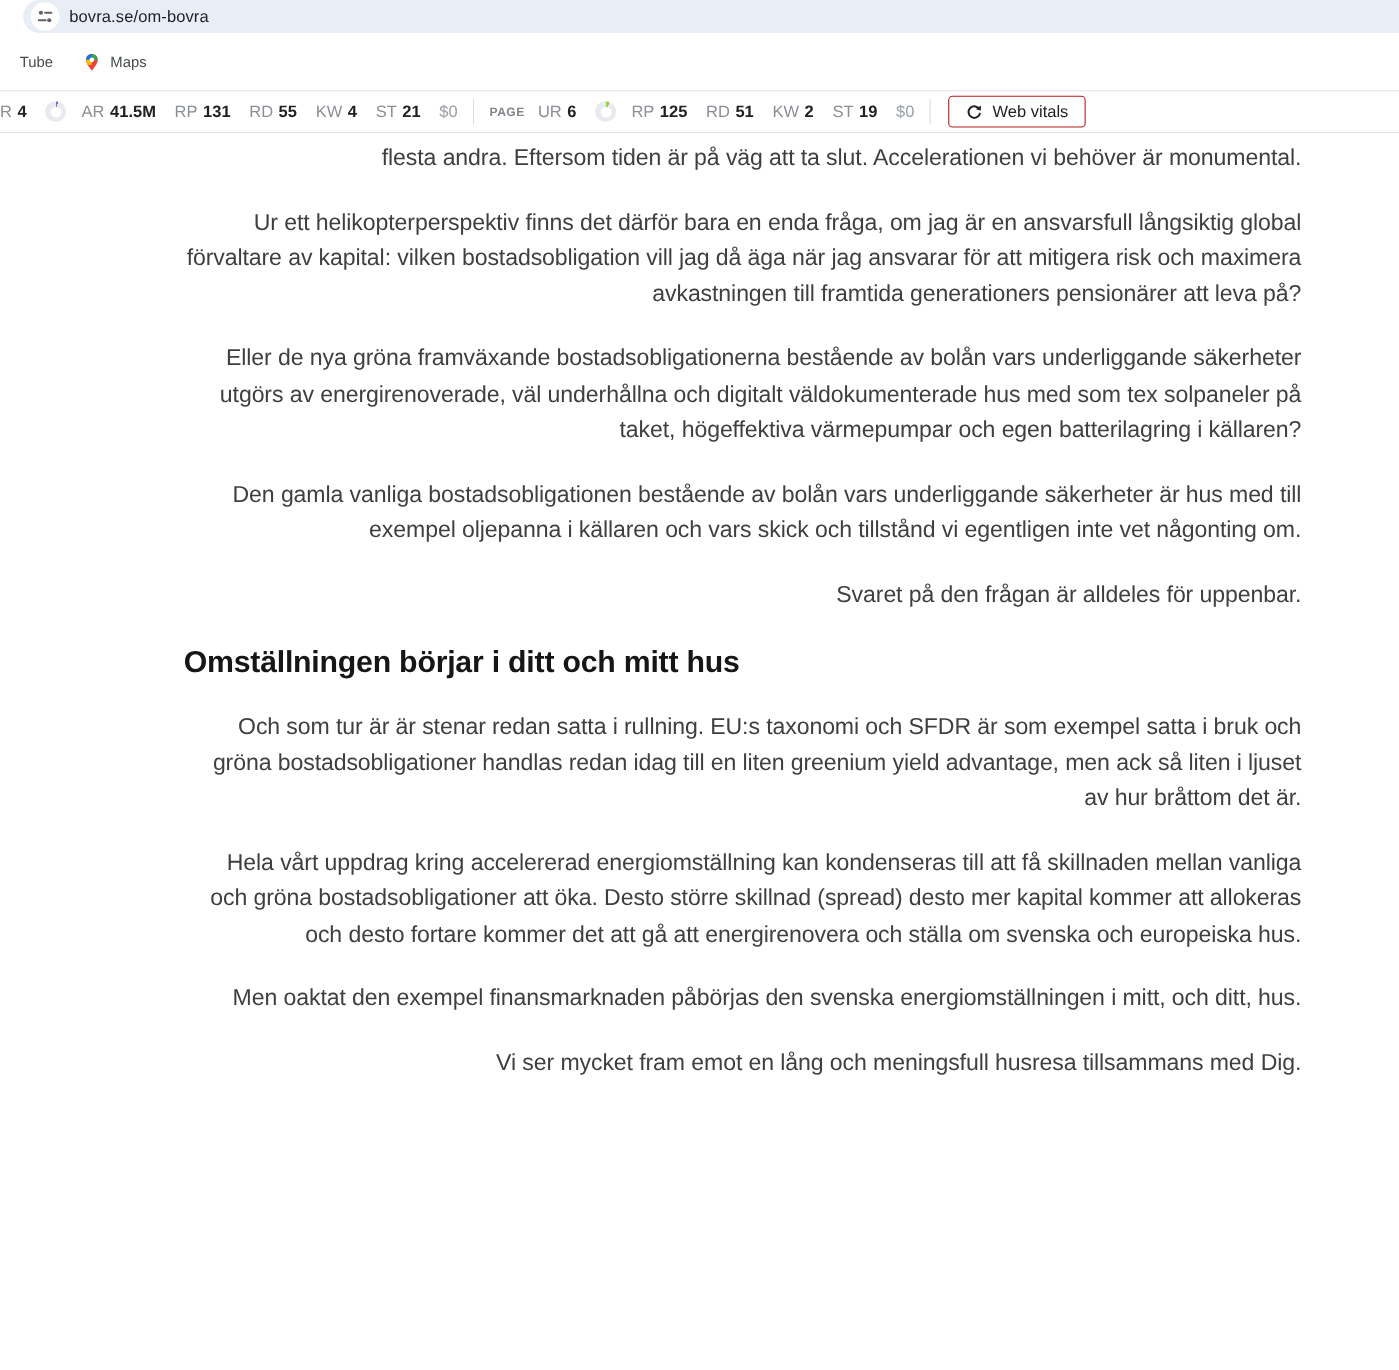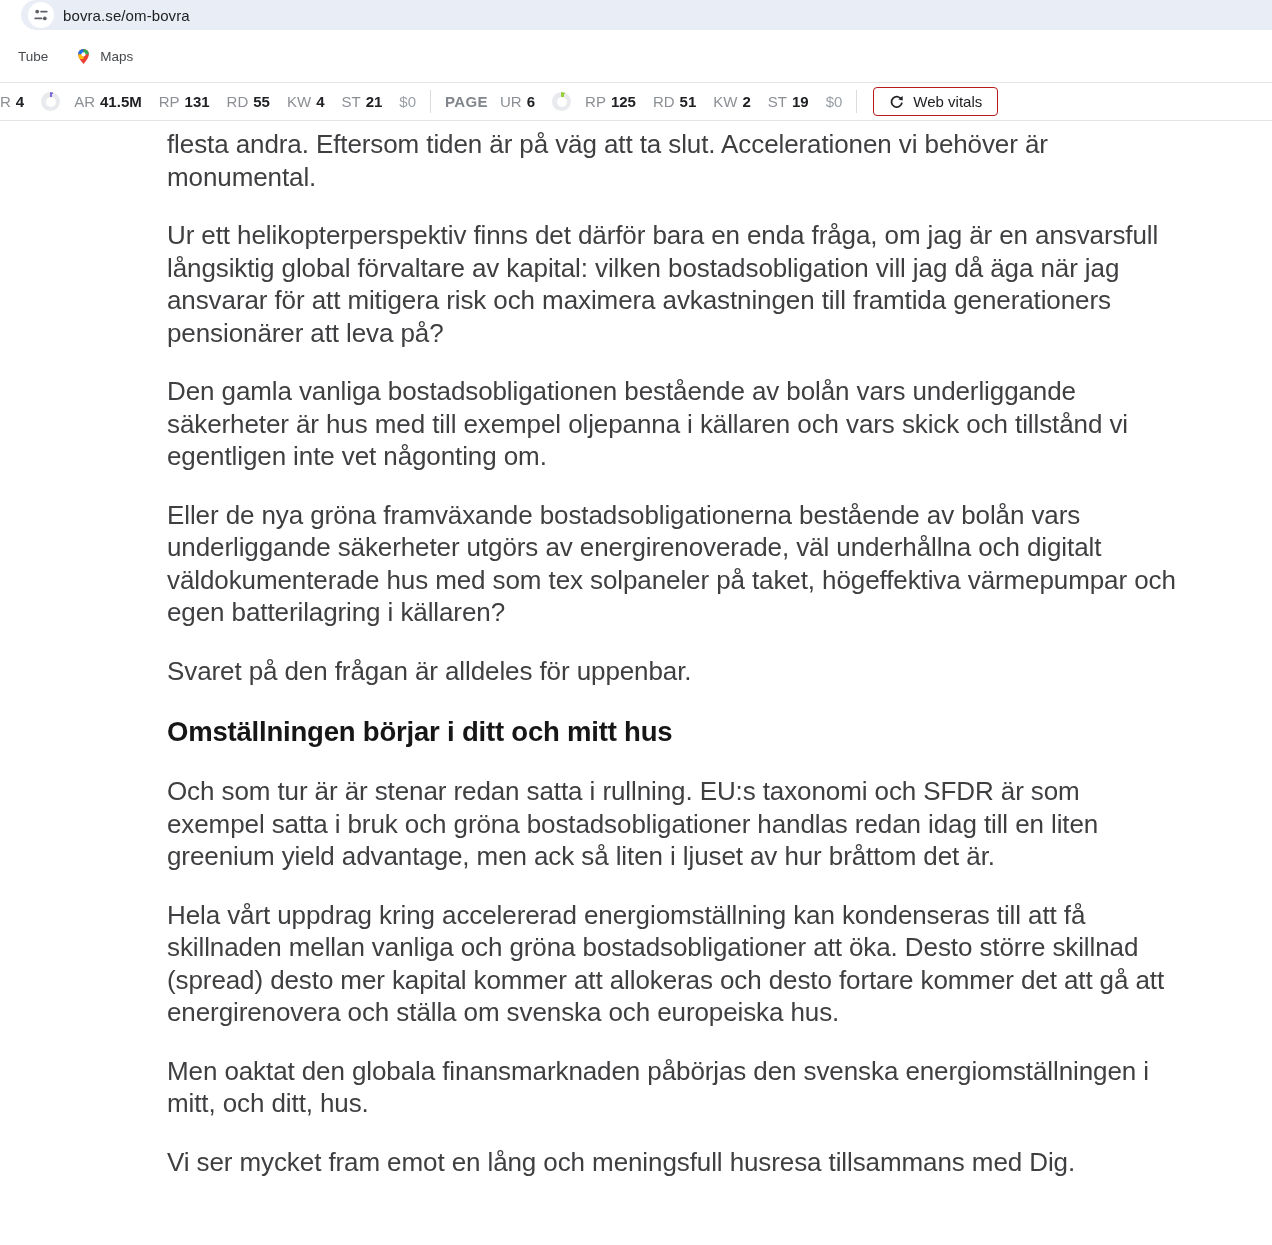--- a/index.html
+++ b/index.html
@@ -72,43 +72,44 @@
     position:relative;width:19px;height:19px;border-radius:50%;
     margin-right:14px;flex:0 0 auto;
   }
   .gauge::after{
     content:"";position:absolute;inset:4.5px;background:#fff;border-radius:50%;
   }
   .gauge-dr{background:conic-gradient(var(--dr-accent) 0 15deg, var(--gauge-ring) 15deg 360deg);}
   .gauge-ur{background:conic-gradient(var(--ur-accent) 0 23deg, var(--gauge-ring) 23deg 360deg);}
   .sep{width:1px;height:23px;background:#dadce0;margin:0 14px 0 0;flex:0 0 auto;}
   .page-label{
-    font-size:15px;font-weight:700;color:#80868b;
+    font-size:11px;font-weight:700;color:#80868b;
     letter-spacing:.4px;margin-right:12px;
   }
   .wv-btn{
     display:inline-flex;align-items:center;gap:9px;
     height:29px;padding:0 15px;
     background:#fff;border:1px solid #b91c1c;border-radius:4px;
     font-size:15px;color:var(--text-dark);
     font-family:"Liberation Sans", sans-serif;
     margin-left:2px;cursor:pointer;
   }
 
   
   .content{
     padding:7px 0 0 167px;
     width:1185px;
   }
   .content p{
     margin:0 0 26px 0;
     max-width:1016px;
-    font-size:26px;line-height:32.5px;
+    font-size:21px;line-height:32.5px;
     color:var(--text-body);
     letter-spacing:-.1px;
+    text-align:right;
   }
   .content h2{
     margin:27px 0 25px 0;
     max-width:1016px;
     font-size:27.5px;line-height:36px;
     font-weight:600;color:#161616;
     letter-spacing:-.2px;
   }
   .signature{font-weight:700;color:#2b2b2b;}
   .icon-svg{display:block;}
@@ -219,21 +220,21 @@
       <path d="M13.4 6.2 A 5.6 5.6 0 1 0 13.8 9.2" fill="none" stroke="#202124" stroke-width="1.9"></path>
       <path d="M14.6 2.0 L14.6 7.0 L9.8 5.6 Z" fill="#202124"></path>
     </svg>
     <span>Web vitals</span>
   </button>
 </div>
 
 <main class="content">
   <p>flesta andra. Eftersom tiden är på väg att ta slut. Accelerationen vi behöver är monumental.</p>
   <p>Ur ett helikopterperspektiv finns det därför bara en enda fråga, om jag är en ansvarsfull långsiktig global förvaltare av kapital: vilken bostadsobligation vill jag då äga när jag ansvarar för att mitigera risk och maximera avkastningen till framtida generationers pensionärer att leva på?</p>
+  <p>Eller de nya gröna framväxande bostadsobligationerna bestående av bolån vars underliggande säkerheter utgörs av energirenoverade, väl underhållna och digitalt väldokumenterade hus med som tex solpaneler på taket, högeffektiva värmepumpar och egen batterilagring i källaren?</p>
   <p>Den gamla vanliga bostadsobligationen bestående av bolån vars underliggande säkerheter är hus med till exempel oljepanna i källaren och vars skick och tillstånd vi egentligen inte vet någonting om.</p>
-  <p>Eller de nya gröna framväxande bostadsobligationerna bestående av bolån vars underliggande säkerheter utgörs av energirenoverade, väl underhållna och digitalt väldokumenterade hus med som tex solpaneler på taket, högeffektiva värmepumpar och egen batterilagring i källaren?</p>
   <p>Svaret på den frågan är alldeles för uppenbar.</p>
   <h2>Omställningen börjar i ditt och mitt hus</h2>
   <p>Och som tur är är stenar redan satta i rullning. EU:s taxonomi och SFDR är som exempel satta i bruk och gröna bostadsobligationer handlas redan idag till en liten greenium yield advantage, men ack så liten i ljuset av hur bråttom det är.</p>
   <p>Hela vårt uppdrag kring accelererad energiomställning kan kondenseras till att få skillnaden mellan vanliga och gröna bostadsobligationer att öka.  Desto större skillnad (spread) desto mer kapital kommer att allokeras och desto fortare kommer det att gå att energirenovera och ställa om svenska och europeiska hus.</p>
-  <p>Men oaktat den globala finansmarknaden påbörjas  den svenska energiomställningen i  mitt, och ditt, hus.</p>
+  <p>Men oaktat den exempel finansmarknaden påbörjas  den svenska energiomställningen i  mitt, och ditt, hus.</p>
   <p>Vi ser mycket fram emot en lång och meningsfull husresa tillsammans med Dig.</p>
 </main>
 
 </body></html>

